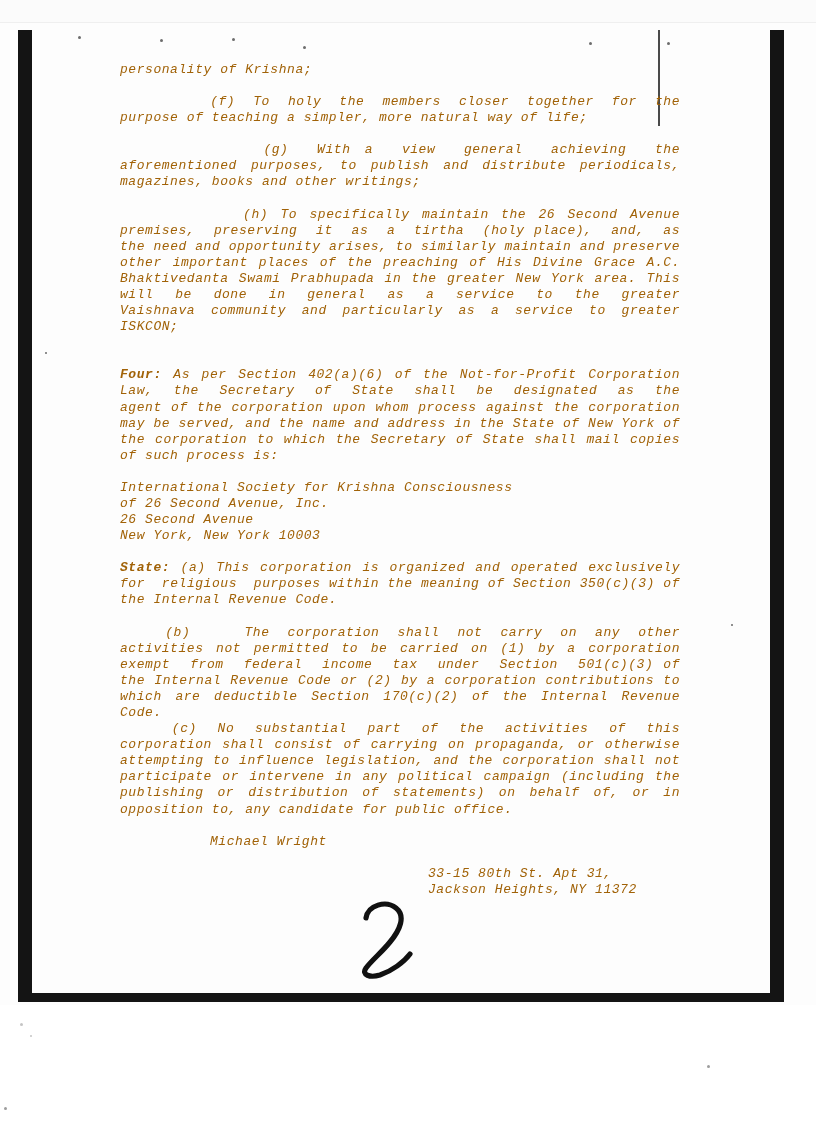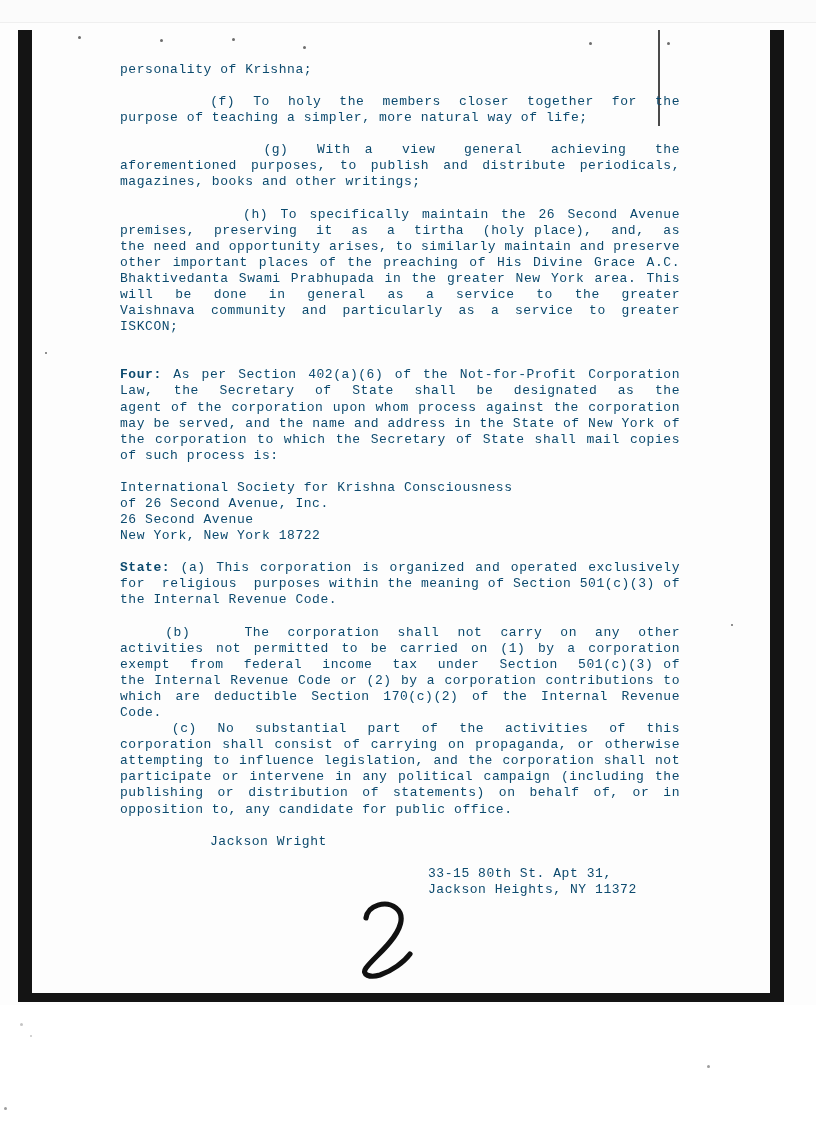--- a/index.html
+++ b/index.html
@@ -80,22 +80,23 @@
   }
 
   
   #doc-text {
     position: absolute;
     left: 120px;
     top: 62px;
     width: 560px;
     font-size: 13.0px;
     line-height: 16.1px;
-    color: #0c4a6e;
+    color: #a16207;
     letter-spacing: 0.55px;
+    font-style: italic;
     -webkit-font-smoothing: none;
   }
   .para {
     margin: 0;
     white-space: pre-wrap;
     text-align: justify;
     text-justify: inter-character;
   }
   .para.nojust {
     text-align: left;
@@ -189,37 +190,37 @@
 
     <div class="gap-lg"></div>
 
     <p class="para"><span class="lead">Four:</span><span> As per Section 402(a)(6) of the Not-for-Profit Corporation Law,  the  Secretary  of  State  shall  be  designated  as  the  agent of the corporation upon whom process against the corporation may be served, and the name and address in the State of New York of the corporation to which the Secretary of State shall mail copies of such process is:</span></p>
 
     <div class="gap-lg"></div>
 
     <p class="para nojust">International Society for Krishna Consciousness
 of 26 Second Avenue, Inc.
 26 Second Avenue
-New York, New York 18722</p>
-
-    <div class="gap-lg"></div>
-
-    <p class="para"><span class="lead">State:</span><span> (a) This corporation is organized and operated exclusively for  religious  purposes within the meaning of Section 501(c)(3) of the Internal Revenue Code.</span></p>
+New York, New York 10003</p>
+
+    <div class="gap-lg"></div>
+
+    <p class="para"><span class="lead">State:</span><span> (a) This corporation is organized and operated exclusively for  religious  purposes within the meaning of Section 350(c)(3) of the Internal Revenue Code.</span></p>
 
     <div class="gap-lg"></div>
 
     <p class="para">     (b)      The  corporation  shall  not  carry  on  any  other activities not permitted to be carried on (1) by a corporation exempt  from  federal  income  tax  under  Section  501(c)(3) of the Internal Revenue Code or (2) by a corporation contributions to which are deductible Section 170(c)(2) of the Internal Revenue Code.</p>
 
     <p class="para">     (c)  No  substantial  part  of  the  activities  of  this corporation shall consist of carrying on propaganda, or otherwise attempting to influence legislation, and the corporation shall not participate or intervene in any political campaign (including the publishing or distribution of statements) on behalf of, or in opposition to, any candidate for public office.</p>
 
     <div class="gap-lg"></div>
 
 
     <div id="director-row">
-      <span id="director-name">Jackson Wright</span>
+      <span id="director-name">Michael Wright</span>
       <span id="director-address">33-15 80th St. Apt 31,
 Jackson Heights, NY 11372</span>
     </div>
 
   </div>
 
   <svg id="page-number-handwritten" viewBox="0 0 70 82">
     <path d="M14 20 C16 7, 34 2, 44 10 C54 18, 48 32, 38 44
              C30 54, 20 62, 14 70 C9 77, 18 80, 28 77
              C40 73, 52 64, 58 56" fill="none" stroke="#111111" stroke-width="5.2" stroke-linecap="round" stroke-linejoin="round"></path>

